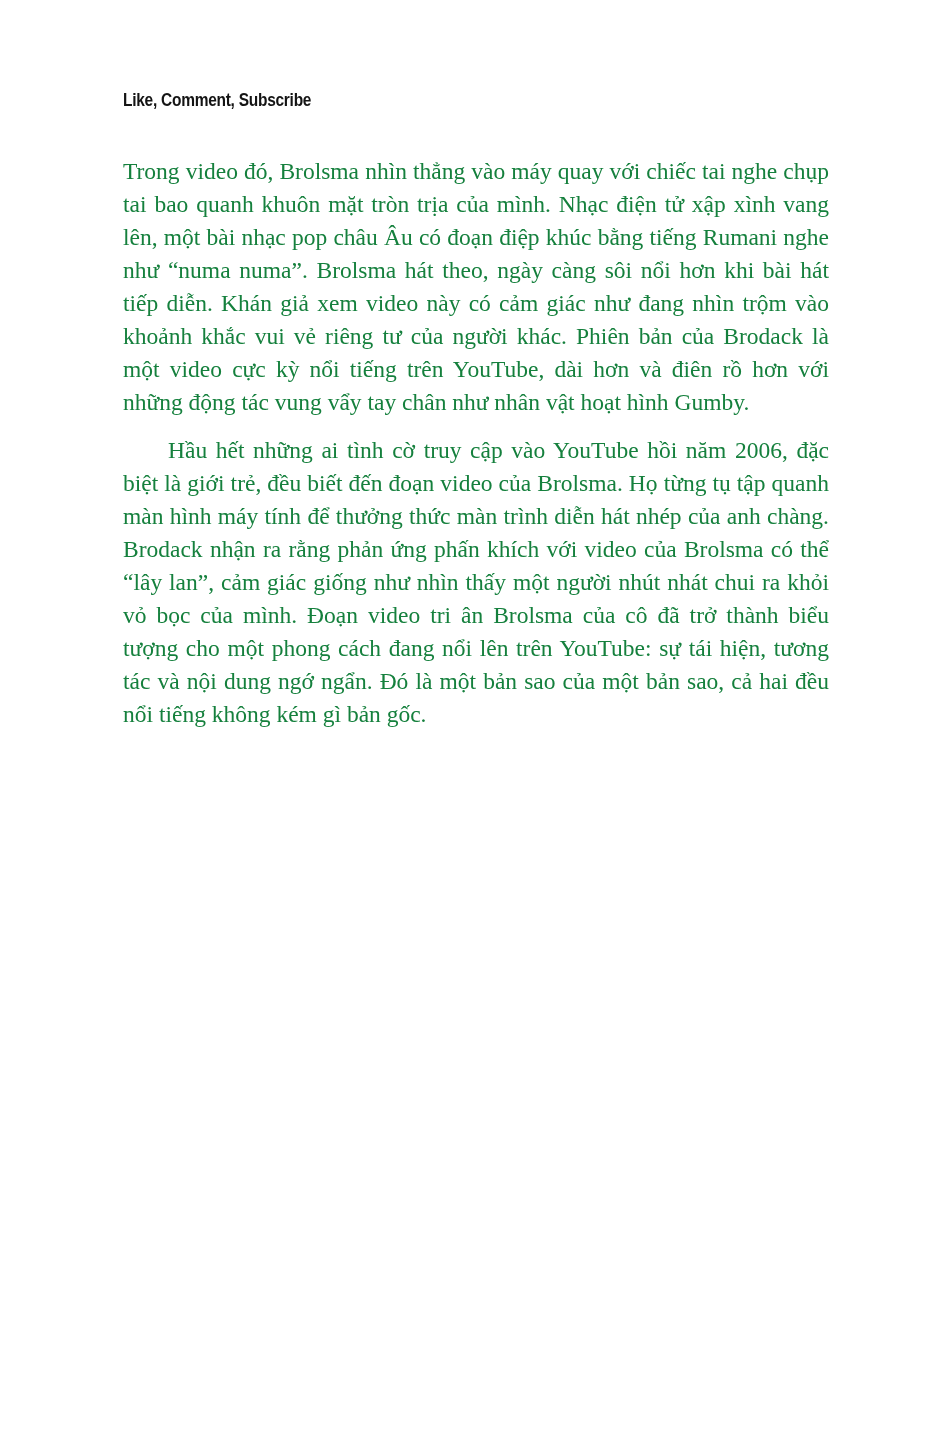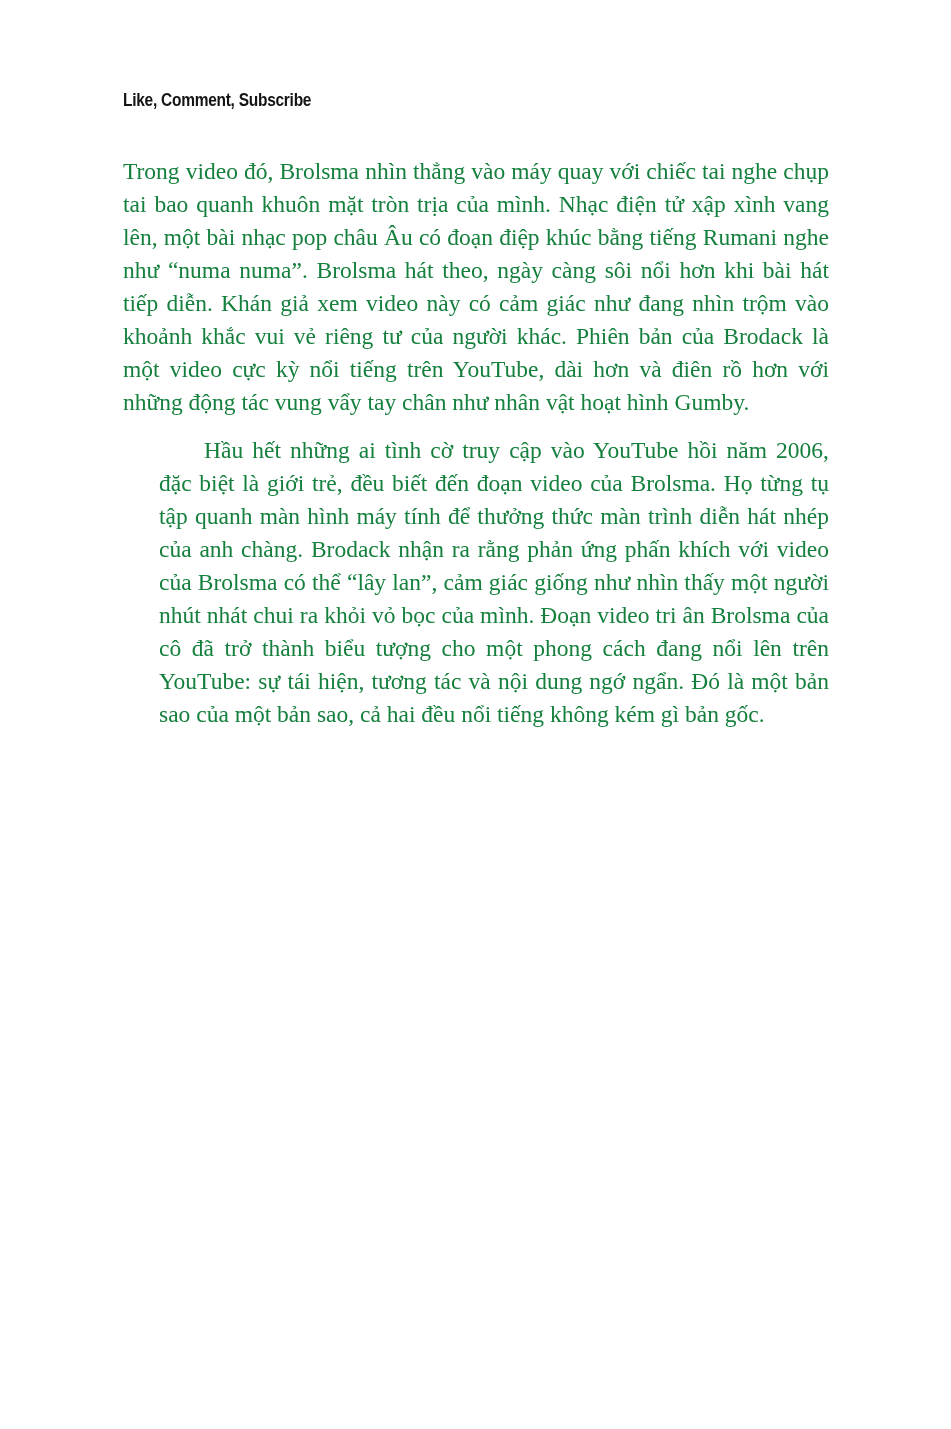--- a/index.html
+++ b/index.html
@@ -38,21 +38,20 @@
     color: #15803d;
     text-align: justify;
   }
   .body-text p {
     margin: 0;
     padding: 0;
   }
   .body-text p + p {
     margin-top: 15px;
     text-indent: 45px;
-    margin-left: 36px;
   }
   .page-number {
     position: absolute;
     left: 123px;
     top: 1342px;
     font-family: "Liberation Sans", sans-serif;
     font-weight: 700;
     font-size: 19px;
     color: #141414;
   }

